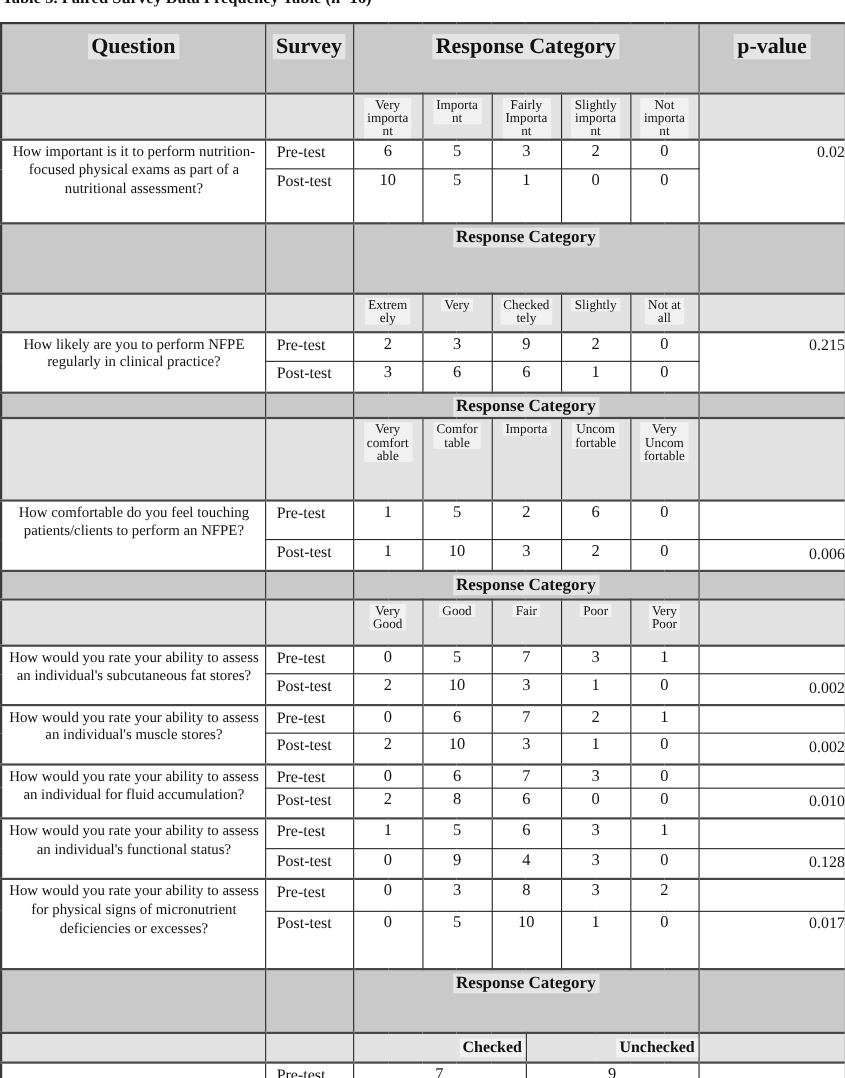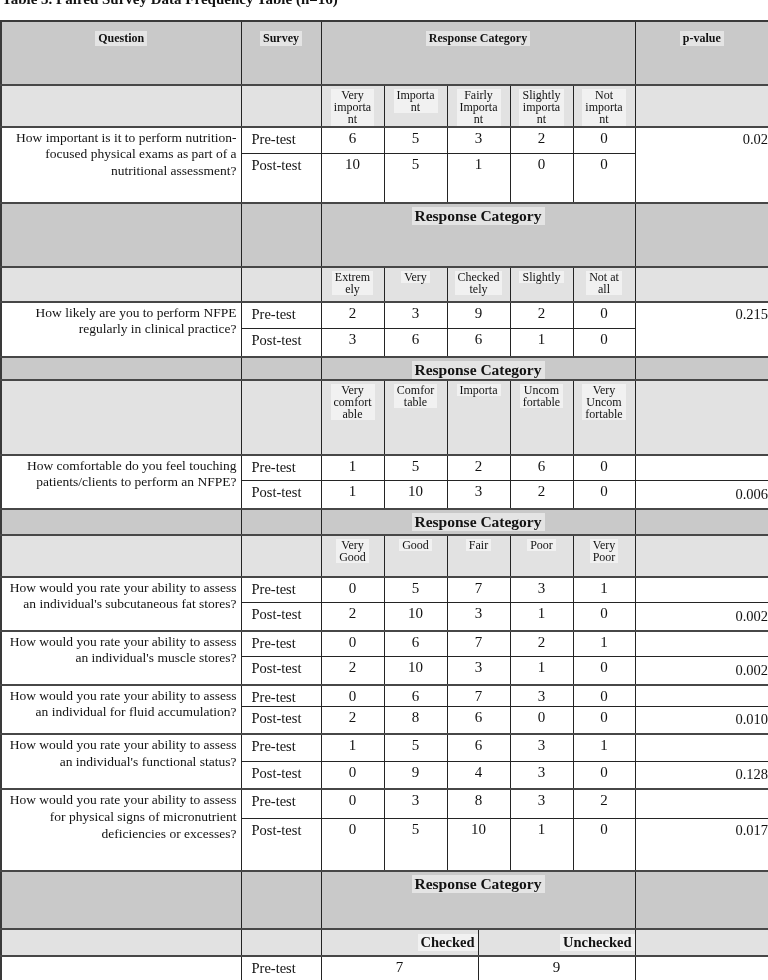--- a/index.html
+++ b/index.html
@@ -6,26 +6,26 @@
   body {
     width:768px; height:980px; overflow:hidden; background:#fff;
     font-family:"Liberation Serif", serif; color:#121212;
   }
   .caption { height:20px; overflow:hidden; padding-left:2px; }
   .caption span { display:block; margin-top:-9px; font-weight:bold; font-size:15px; }
 
   table { border-collapse:collapse; table-layout:fixed; width:768px; border:2px solid #3a3a3a; }
   td, th { border:1px solid #242424; overflow:hidden; padding:0; background:#fff; }
 
-  tr.header th { background:#c9c9c9; border-bottom:2px solid #474747; vertical-align:top; padding-top:9px; font-size:12px; font-weight:bold; }
+  tr.header th { background:#c9c9c9; border-bottom:2px solid #474747; vertical-align:top; padding-top:9px; font-size:20px; font-weight:bold; }
   tr.band td { background:#c9c9c9; border-top:2px solid #474747; border-bottom:2px solid #474747; }
   tr.sub td  { background:#e2e2e2; border-bottom:2px solid #474747;margin-left:45px; }
   tr.thick td { border-top:2px solid #474747; }
 
-  .q   { text-align:right; vertical-align:top; padding:2px 4px 0 5px; font-size:13.5px; line-height:1.24; }
+  .q   { text-align:center; vertical-align:top; padding:2px 4px 0 5px; font-size:13.5px; line-height:1.24; }
   .sv  { text-align:left; vertical-align:top; padding:3px 0 0 10px; font-size:14.5px; }
   .num { text-align:center; vertical-align:top; padding-top:2px; font-size:15px; }
   .pv  { text-align:right; vertical-align:top; padding:3px 0 0 7px; font-size:14.5px; }
   .pvm { text-align:right; vertical-align:middle; padding-left:7px; font-size:14.5px; }
   .cat { text-align:center; vertical-align:top; padding-top:3px; font-size:12px; line-height:1.02; white-space:pre-line; }
   .bandlbl { text-align:center; vertical-align:top; padding-top:3px; font-weight:bold; font-size:15.5px; }
   .chk { text-align:right; vertical-align:middle; font-weight:bold; font-size:14.5px; }
   .cnum { text-align:center; vertical-align:top; padding-top:2px; font-size:15px; }
   .hl { background:rgba(255,255,255,0.5); padding:0 3px; display:inline-block; }
 </style>
@@ -153,21 +153,21 @@
     <td colspan="2" class="cat"><span class="hl">Comfor
 table</span></td>
     <td colspan="2" class="cat"><span class="hl">Importa</span></td>
     <td colspan="2" class="cat"><span class="hl">Uncom
 fortable</span></td>
     <td colspan="2" class="cat"><span class="hl">Very
 Uncom
 fortable</span></td>
     <td></td>
   </tr>
-  <tr style="height:26px">
+  <tr style="height:36px">
     <td class="q" rowspan="2">How comfortable do you feel touching patients/clients to perform an NFPE?</td>
     <td class="sv">Pre-test</td>
     <td colspan="2" class="num">1</td>
     <td colspan="2" class="num">5</td>
     <td colspan="2" class="num">2</td>
     <td colspan="2" class="num">6</td>
     <td colspan="2" class="num">0</td>
     <td class="pvm"></td>
   </tr>
   <tr style="height:28px">

